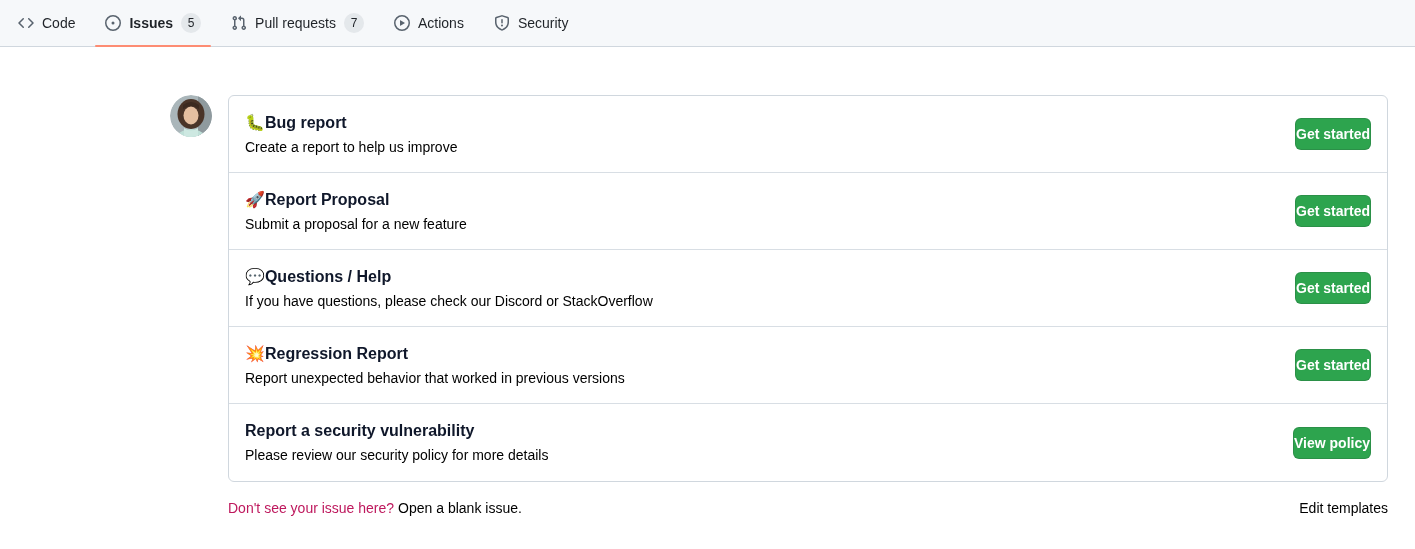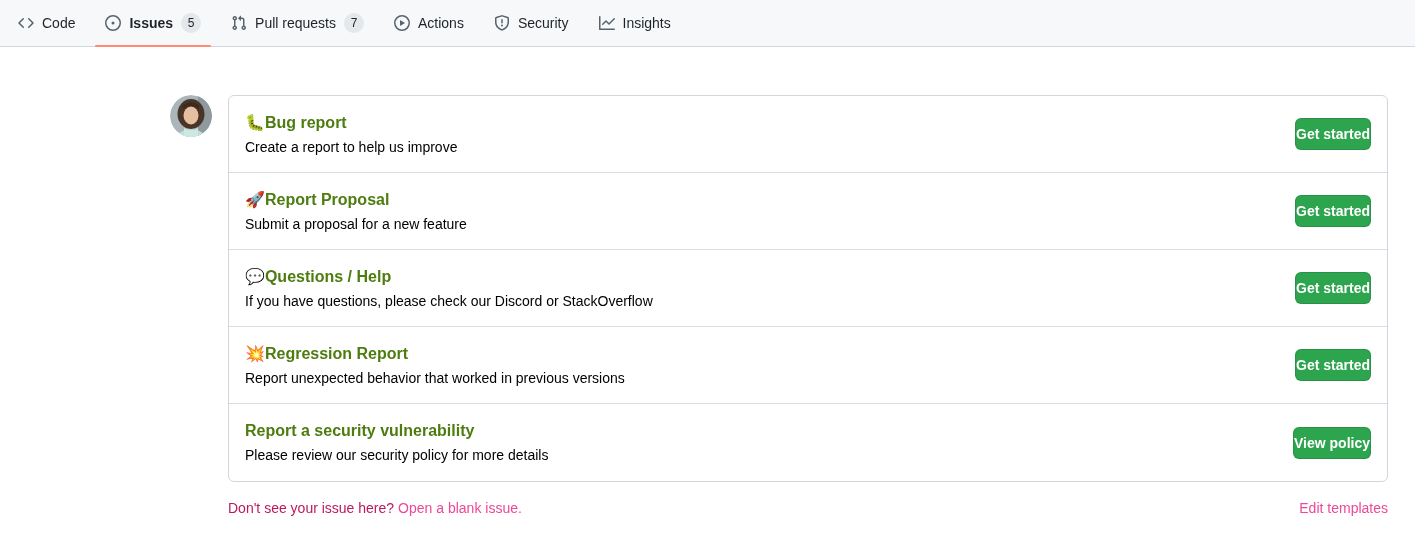--- a/index.html
+++ b/index.html
@@ -81,21 +81,21 @@
     align-items: center;
     padding: 14px 16px;
     border-bottom: 1px solid #d8dee4;
     min-height: 77px;
   }
   .row:last-child { border-bottom: none; }
   .row-text { flex: 1; min-width: 0; }
   .row-title {
     font-size: 16px;
     font-weight: 700;
-    color: #4d7c0f;
+    color: #0f172a;
     line-height: 24px;
   }
   .row-title .emoji { font-weight: 400; }
   .row-desc {
     font-size: 14px;
     color: #000000;
     line-height: 21px;
     margin-top: 2px;
   }
   .btn-green {
@@ -115,21 +115,21 @@
   }
 
   .footer {
     display: flex;
     justify-content: space-between;
     align-items: baseline;
     margin-top: 18px;
     font-size: 14px;
   }
   .footer a {
-    color: #ec4899;
+    color: #000000;
     text-decoration: none;
     cursor: pointer;
   }
   .footer-left span { color: #be185d; margin-right: 4px; }
 </style>
 </head>
 <body>
 
 <nav class="repo-nav">
 
@@ -174,28 +174,20 @@
 
   <a class="tab">
     <span class="tab-icon">
       <svg viewBox="0 0 16 16">
           <path d="M7.467.133a1.748 1.748 0 0 1 1.066 0l5.25 1.68A1.75 1.75 0 0 1 15 3.48V7c0 1.566-.32 3.182-1.303 4.682-.983 1.498-2.585 2.813-5.032 3.855a1.697 1.697 0 0 1-1.33 0c-2.447-1.042-4.049-2.357-5.032-3.855C1.32 10.182 1 8.566 1 7V3.48a1.75 1.75 0 0 1 1.217-1.667Zm.61 1.429a.25.25 0 0 0-.153 0l-5.25 1.68a.25.25 0 0 0-.174.238V7c0 1.358.275 2.666 1.057 3.86.784 1.194 2.121 2.34 4.366 3.297a.196.196 0 0 0 .154 0c2.245-.956 3.582-2.104 4.366-3.298C13.225 9.666 13.5 8.36 13.5 7V3.48a.251.251 0 0 0-.174-.237l-5.25-1.68ZM8.75 4.75v3a.75.75 0 0 1-1.5 0v-3a.75.75 0 0 1 1.5 0ZM9 10.5a1 1 0 1 1-2 0 1 1 0 0 1 2 0Z"></path>
         </svg>
     </span>
     <span class="tab-label">Security</span>
   </a>
 
-  <a class="tab">
-    <span class="tab-icon">
-      <svg viewBox="0 0 16 16">
-          <path d="M1.5 1.75V13.5h13.75a.75.75 0 0 1 0 1.5H.75a.75.75 0 0 1-.75-.75V1.75a.75.75 0 0 1 1.5 0Zm14.28 2.53-5.25 5.25a.75.75 0 0 1-1.06 0L7 7.06 4.28 9.78a.751.751 0 0 1-1.042-.018.751.751 0 0 1-.018-1.042l3.25-3.25a.75.75 0 0 1 1.06 0L10 7.94l4.72-4.72a.751.751 0 0 1 1.042.018.751.751 0 0 1 .018 1.042Z"></path>
-        </svg>
-    </span>
-    <span class="tab-label">Insights</span>
-  </a>
 
 </nav>
 
 <div class="content">
 
   <div class="avatar">
     <svg viewBox="0 0 42 42" width="42" height="42">
       <defs>
           <clipPath id="avclip">
             <circle cx="21" cy="21" r="21"></circle>

